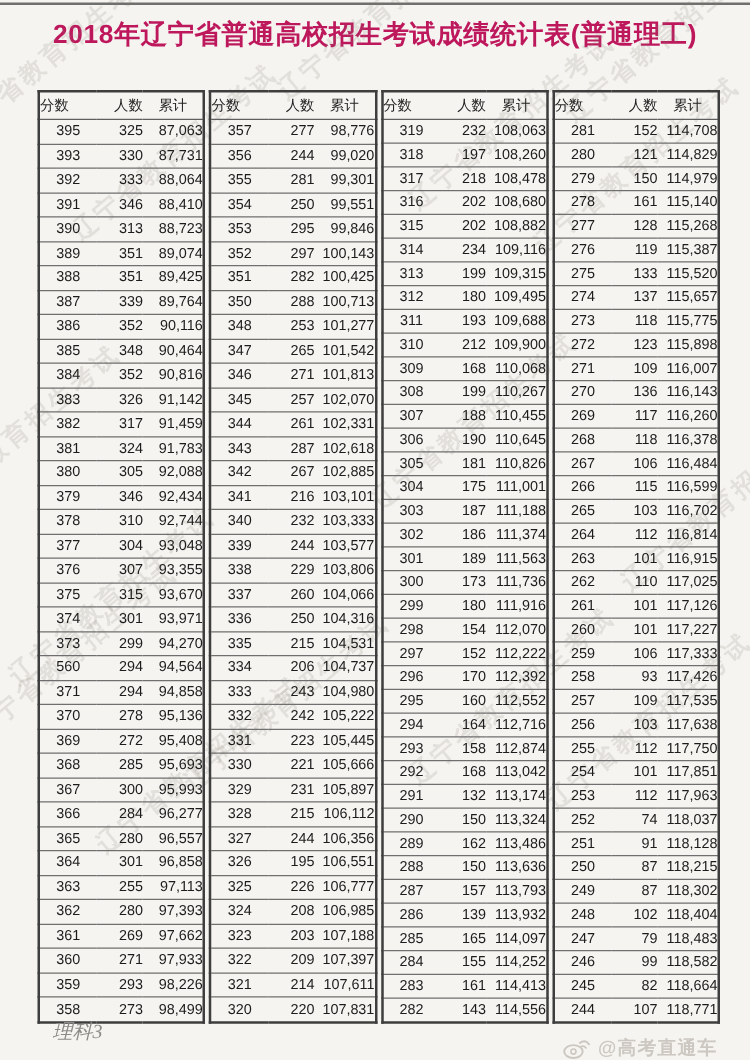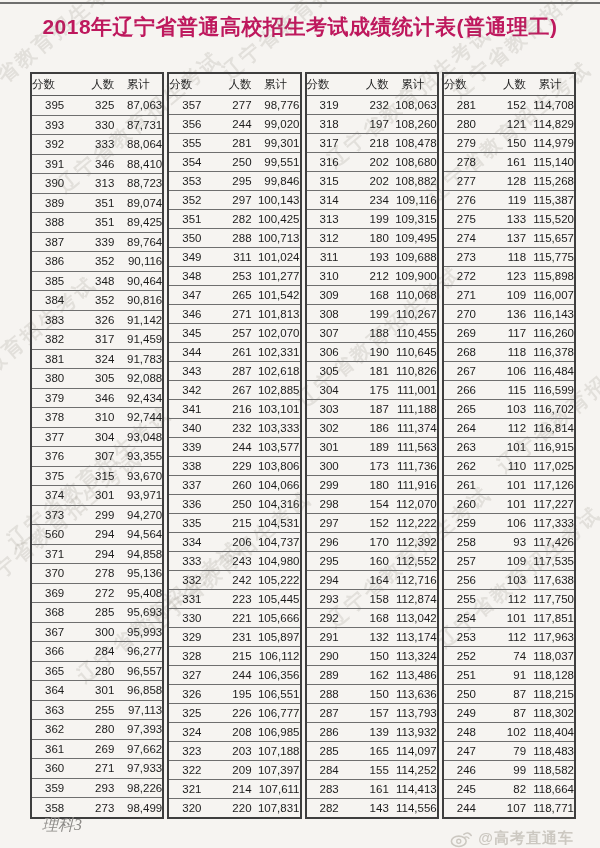--- a/index.html
+++ b/index.html
@@ -328,25 +328,20 @@
             <td class="c-score">351</td>
             <td class="c-count">282</td>
             <td class="c-cum">100,425</td>
           </tr>
           <tr>
             <td class="c-score">350</td>
             <td class="c-count">288</td>
             <td class="c-cum">100,713</td>
           </tr>
           <tr>
-            <td class="c-score">349</td>
-            <td class="c-count">311</td>
-            <td class="c-cum">101,024</td>
-          </tr>
-          <tr>
             <td class="c-score">348</td>
             <td class="c-count">253</td>
             <td class="c-cum">101,277</td>
           </tr>
           <tr>
             <td class="c-score">347</td>
             <td class="c-count">265</td>
             <td class="c-cum">101,542</td>
           </tr>
           <tr>

